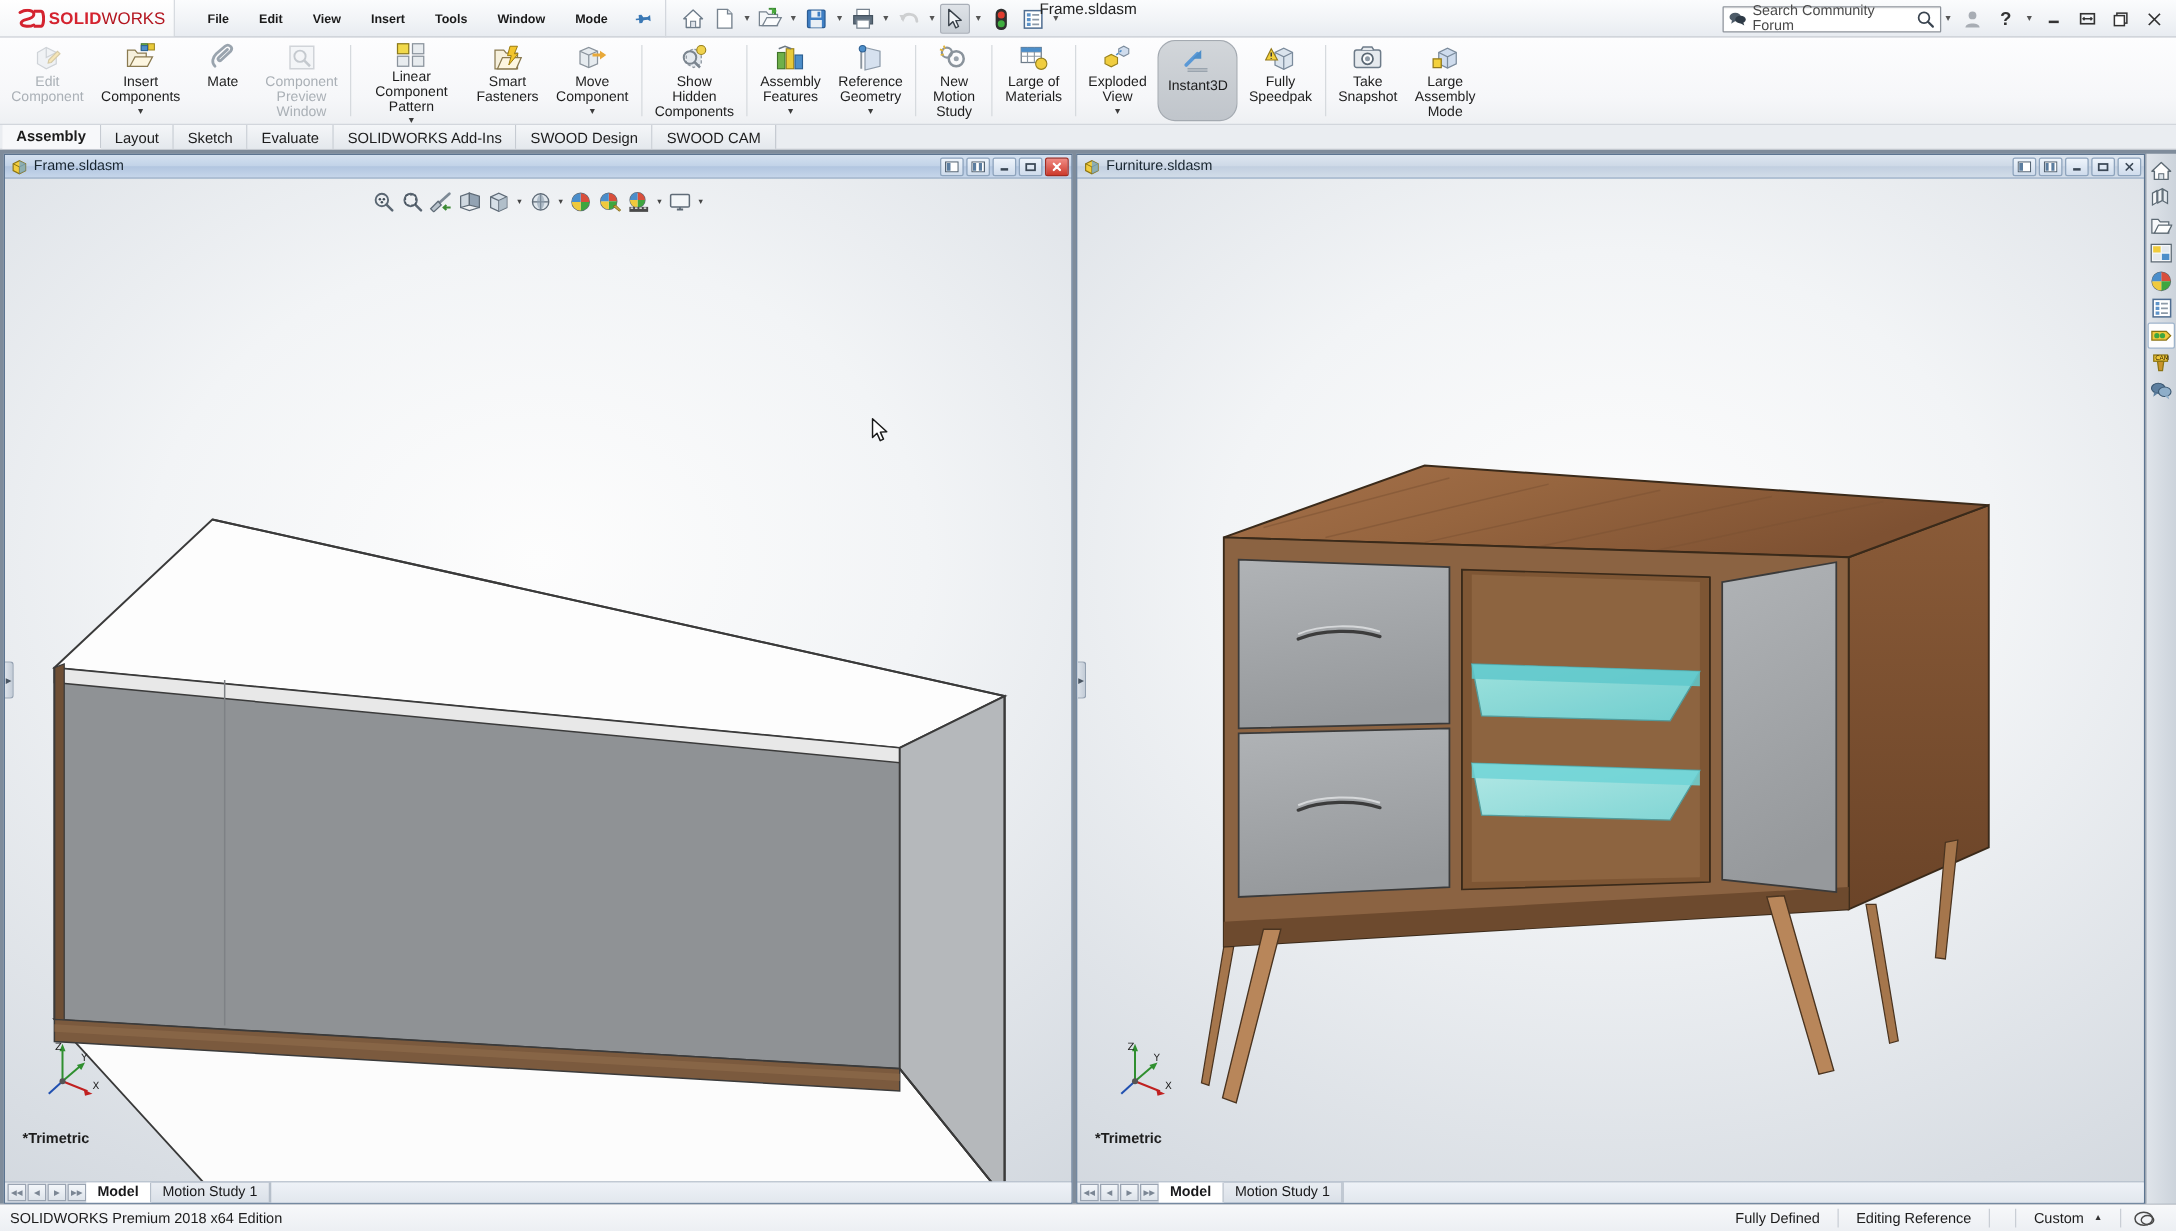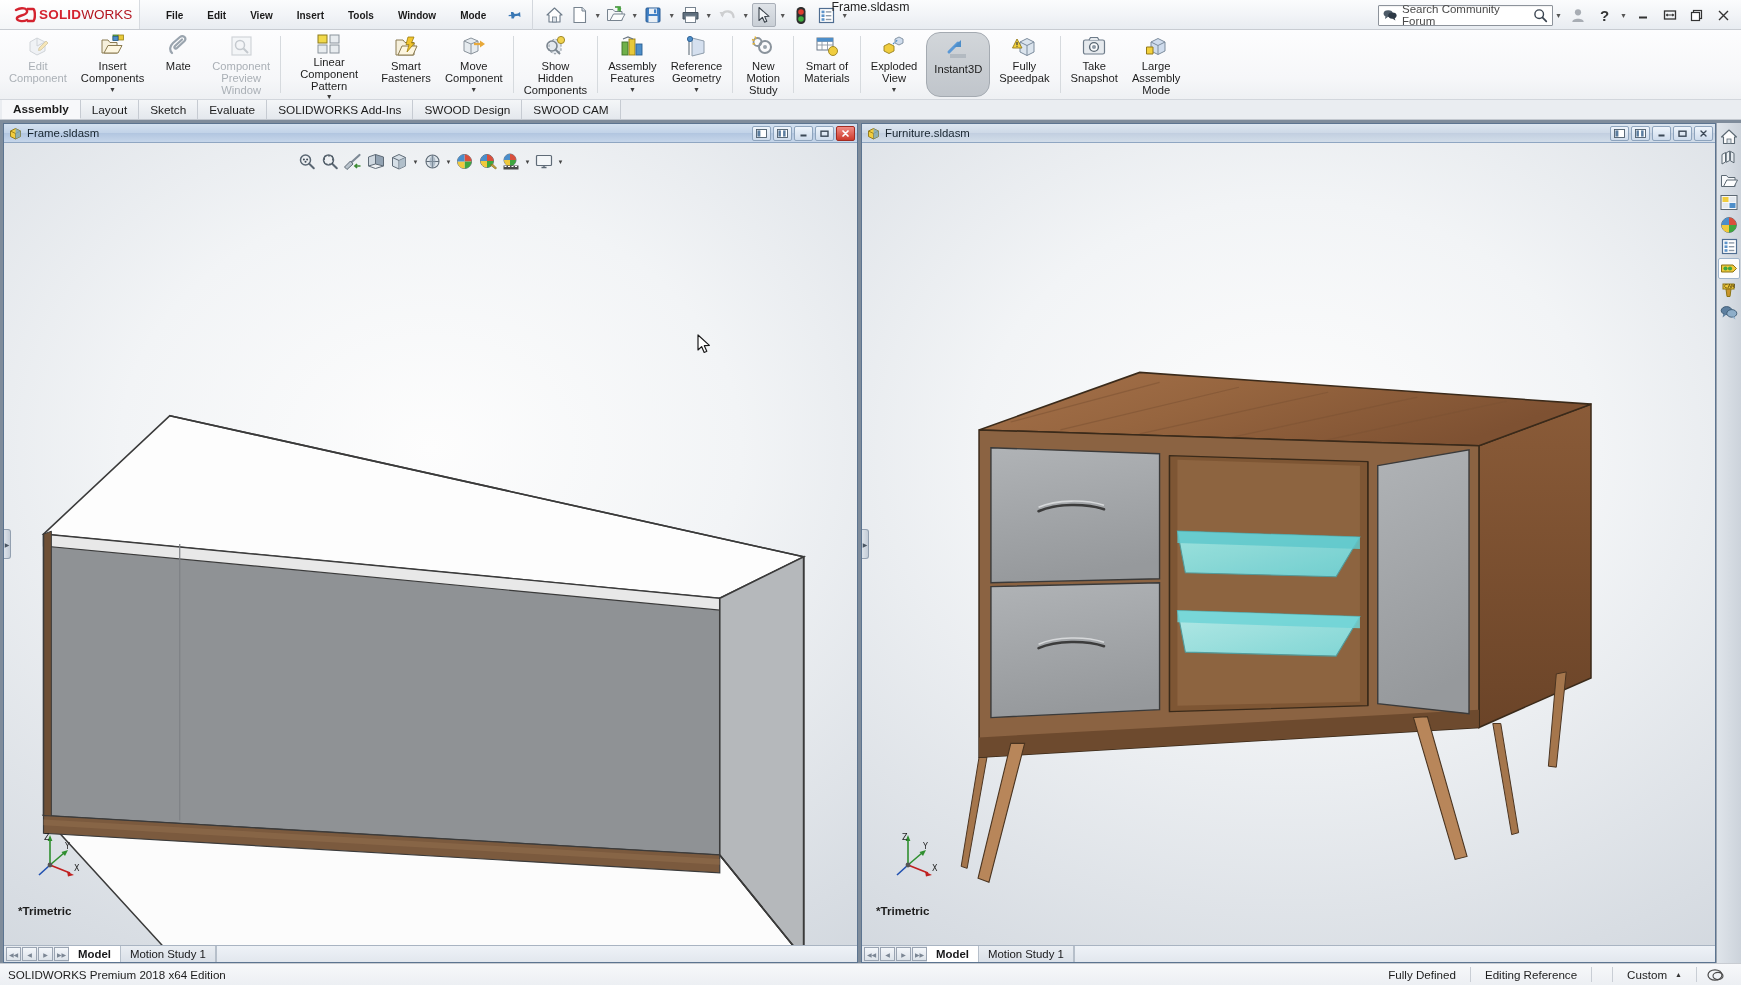--- a/index.html
+++ b/index.html
@@ -478,21 +478,21 @@
 
     <div class="rb-item">
       <div class="rb-icon">
         <svg width="24" height="22" viewBox="0 0 24 22">
             <rect x="2" y="3" width="16" height="12" fill="#fff" stroke="#6d7b89" stroke-width="1"></rect>
             <path d="M2 6.5 H18 M2 10 H18 M7 3 V15 M12.5 3 V15" stroke="#8d99a5" stroke-width=".9"></path>
             <rect x="2" y="3" width="16" height="3.5" fill="#4d8ec9"></rect>
             <circle cx="18" cy="16" r="4.5" fill="#f0cd3f" stroke="#97801e" stroke-width=".9"></circle>
           </svg>
       </div>
-      <div class="rb-label" style="white-space:pre-line">Smart of
+      <div class="rb-label" style="white-space:pre-line">Large of
 Materials</div>
     </div>
 
     <div class="rb-sep"></div>
 
     <div class="rb-item">
       <div class="rb-icon">
         <svg width="24" height="22" viewBox="0 0 24 22">
             <path d="M2 16 L2 11 L7 8.5 L12 11 L12 16 L7 18.5 Z" fill="#f0cd3f" stroke="#97801e" stroke-width=".9"></path>
             <path d="M13 8 L13 4 L17 2 L21 4 L21 8 L17 10 Z" fill="#cfdced" stroke="#7b8b9c" stroke-width=".9"></path>

